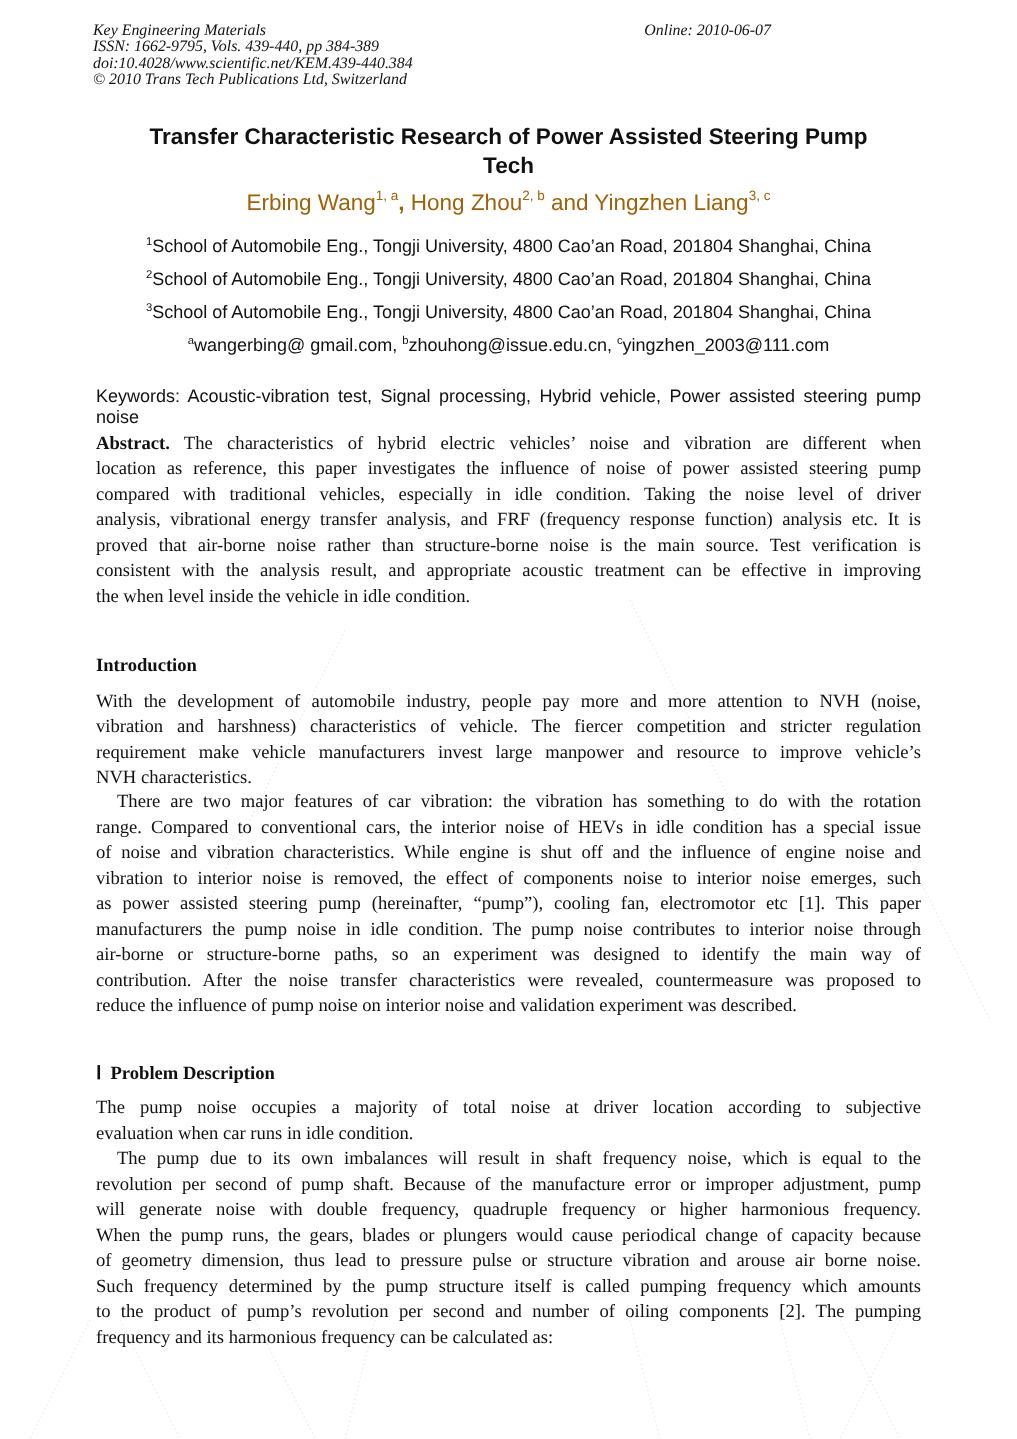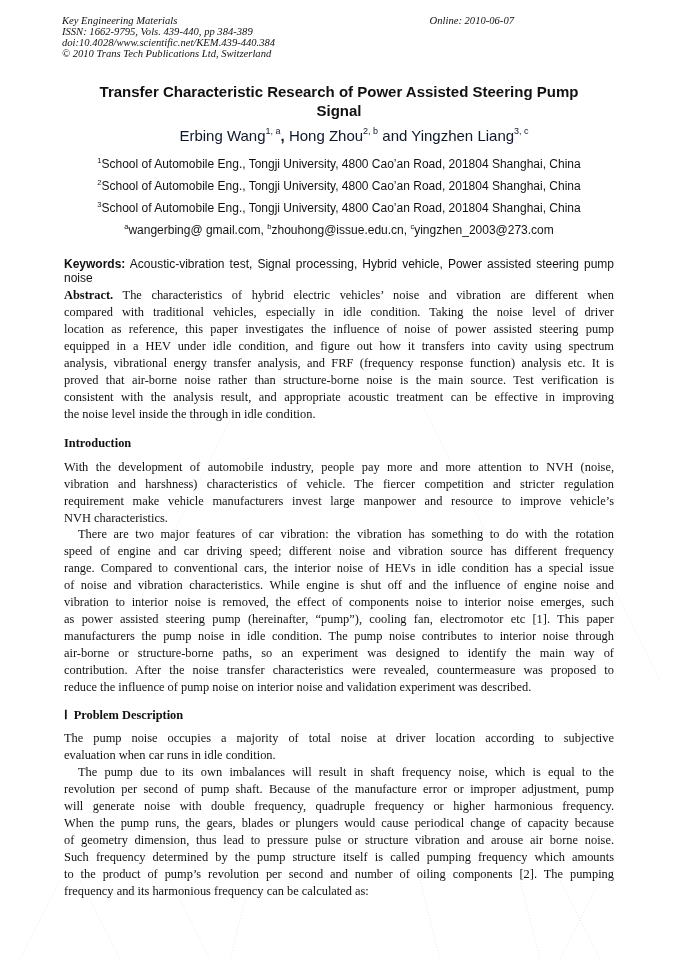--- a/index.html
+++ b/index.html
@@ -12,35 +12,35 @@
   .watermark { position: absolute; inset: 0; pointer-events: none; }
   .hdr { position: absolute; font-family: "Liberation Serif", serif; font-style: italic; font-size: 10.6px; line-height: 11px; color: #111; }
   .hdr-left { left: 62px; top: 15px; }
   .hdr-right { right: 62px; top: 15px; text-align: right; }
   .title {
     position: absolute; left: 64px; width: 550px; top: 82px;
     font-family: "Liberation Sans", sans-serif; font-weight: bold; font-size: 15px;
     line-height: 19px; text-align: center; color: #111;
   }
   .authors {
-    position: absolute; left: 79px; width: 550px; top: 127px;
-    font-family: "Liberation Sans", sans-serif; font-size: 15px; text-align: center; color: #0f172a;
+    position: absolute; left: 64px; width: 550px; top: 127px;
+    font-family: "Liberation Sans", sans-serif; font-size: 15px; text-align: center; color: #a16207;
   }
   .authors sup { font-size: 9px; vertical-align: 7px; line-height: 0; }
   .affil {
     position: absolute; left: 64px; width: 550px;
     font-family: "Liberation Sans", sans-serif; font-size: 12px; text-align: center; color: #111;
   }
   .affil sup { font-size: 7.5px; vertical-align: 5px; line-height: 0; }
   .keywords {
     position: absolute; left: 64px; width: 550px; top: 258px;
     font-family: "Liberation Sans", sans-serif; font-size: 12px; line-height: 13.5px;
     text-align: justify; color: #111;
   }
-  .keywords b { font-weight: bold; }
+  .keywords b { font-weight: normal; }
   .para {
     position: absolute; left: 64px; width: 550px;
     font-size: 12.4px; line-height: 17px; text-align: justify; color: #111;
   }
   .para .line { display: block; white-space: nowrap; text-align: justify; text-align-last: justify; height: 17px; }
   .para .line.last { text-align-last: left; }
   .para .line.indent { text-indent: 14px; }
   .para b { font-weight: bold; }
   .heading {
     position: absolute; left: 64px; font-weight: bold; font-size: 12.4px; color: #111;
@@ -71,67 +71,65 @@
   <div class="hdr hdr-left">
     <div>Key Engineering Materials</div>
     <div>ISSN: 1662-9795, Vols. 439-440, pp 384-389</div>
     <div>doi:10.4028/www.scientific.net/KEM.439-440.384</div>
     <div>© 2010 Trans Tech Publications Ltd, Switzerland</div>
   </div>
   <div class="hdr hdr-right">Online: 2010-06-07</div>
 
   <div class="title">
     <div>Transfer Characteristic Research of Power Assisted Steering Pump</div>
-    <div>Signal</div>
+    <div>Tech</div>
   </div>
 
   <div class="authors">
     <span>Erbing Wang</span><sup>1, a</sup><b>, </b><span>Hong Zhou</span><sup>2, b</sup><span> and </span><span>Yingzhen Liang</span><sup>3, c</sup>
   </div>
 
   <div class="affil" style="top:157px">
     <sup>1</sup><span>School of Automobile Eng., Tongji University, 4800 Cao’an Road, 201804 Shanghai, China</span>
   </div>
   <div class="affil" style="top:179px">
     <sup>2</sup><span>School of Automobile Eng., Tongji University, 4800 Cao’an Road, 201804 Shanghai, China</span>
   </div>
   <div class="affil" style="top:201px">
     <sup>3</sup><span>School of Automobile Eng., Tongji University, 4800 Cao’an Road, 201804 Shanghai, China</span>
   </div>
   <div class="affil" style="top:223px">
-    <sup>a</sup><span>wangerbing@ gmail.com, </span><sup>b</sup><span>zhouhong@issue.edu.cn, </span><sup>c</sup><span>yingzhen_2003@273.com</span>
+    <sup>a</sup><span>wangerbing@ gmail.com, </span><sup>b</sup><span>zhouhong@issue.edu.cn, </span><sup>c</sup><span>yingzhen_2003@111.com</span>
   </div>
 
   <div class="keywords">
     <b>Keywords:</b><span> Acoustic-vibration test, Signal processing, Hybrid vehicle, Power assisted steering pump noise</span>
   </div>
 
   <div class="para" style="top:287px">
     <span class="line"><b>Abstract.</b><span> The characteristics of hybrid electric vehicles’ noise and vibration are different when</span></span>
+    <span class="line">location as reference, this paper investigates the influence of noise of power assisted steering pump</span>
     <span class="line">compared with traditional vehicles, especially in idle condition. Taking the noise level of driver</span>
-    <span class="line">location as reference, this paper investigates the influence of noise of power assisted steering pump</span>
-    <span class="line">equipped in a HEV under idle condition, and figure out how it transfers into cavity using spectrum</span>
     <span class="line">analysis, vibrational energy transfer analysis, and FRF (frequency response function) analysis etc. It is</span>
     <span class="line">proved that air-borne noise rather than structure-borne noise is the main source. Test verification is</span>
     <span class="line">consistent with the analysis result, and appropriate acoustic treatment can be effective in improving</span>
-    <span class="line last">the noise level inside the through in idle condition.</span>
+    <span class="line last">the when level inside the vehicle in idle condition.</span>
   </div>
 
   <div class="heading" style="top:436px">Introduction</div>
 
   <div class="para" style="top:459px">
     <span class="line">With the development of automobile industry, people pay more and more attention to NVH (noise,</span>
     <span class="line">vibration and harshness) characteristics of vehicle. The fiercer competition and stricter regulation</span>
     <span class="line">requirement make vehicle manufacturers invest large manpower and resource to improve vehicle’s</span>
     <span class="line last">NVH characteristics.</span>
   </div>
 
   <div class="para" style="top:526px">
     <span class="line indent">There are two major features of car vibration: the vibration has something to do with the rotation</span>
-    <span class="line">speed of engine and car driving speed; different noise and vibration source has different frequency</span>
     <span class="line">range. Compared to conventional cars, the interior noise of HEVs in idle condition has a special issue</span>
     <span class="line">of noise and vibration characteristics. While engine is shut off and the influence of engine noise and</span>
     <span class="line">vibration to interior noise is removed, the effect of components noise to interior noise emerges, such</span>
     <span class="line">as power assisted steering pump (hereinafter, “pump”), cooling fan, electromotor etc [1]. This paper</span>
     <span class="line">manufacturers the pump noise in idle condition. The pump noise contributes to interior noise through</span>
     <span class="line">air-borne or structure-borne paths, so an experiment was designed to identify the main way of</span>
     <span class="line">contribution. After the noise transfer characteristics were revealed, countermeasure was proposed to</span>
     <span class="line last">reduce the influence of pump noise on interior noise and validation experiment was described.</span>
   </div>
 

